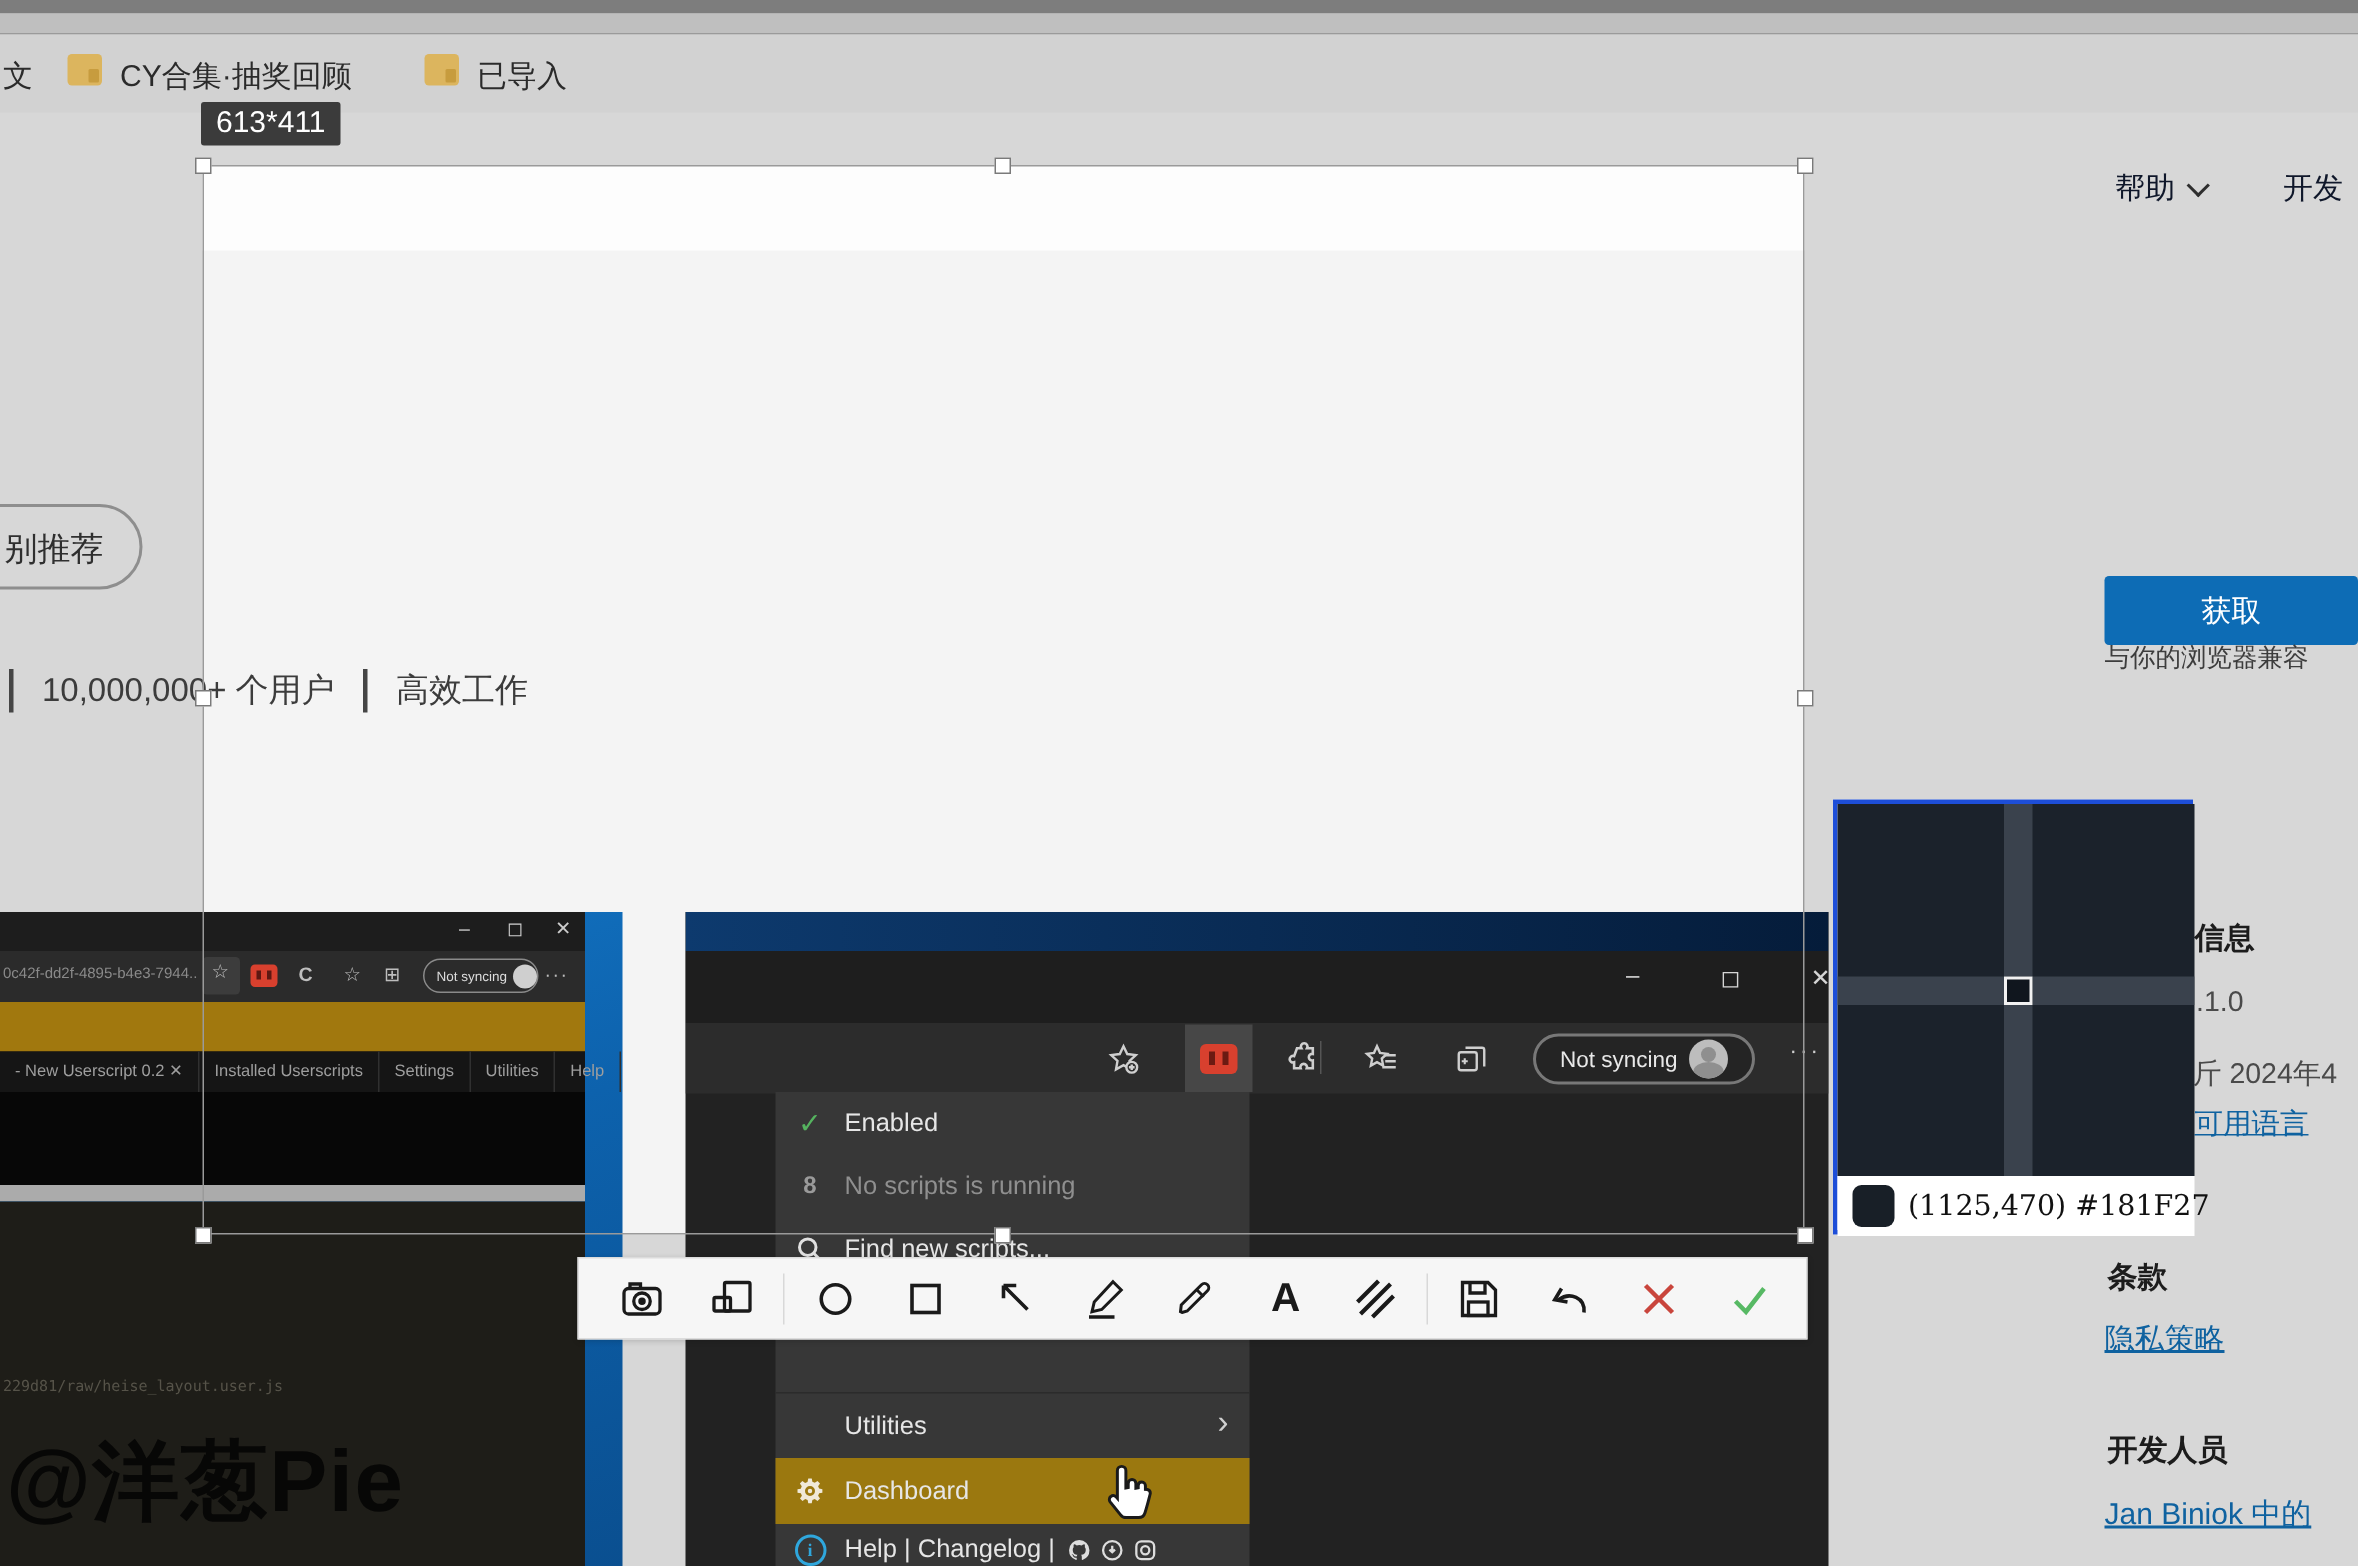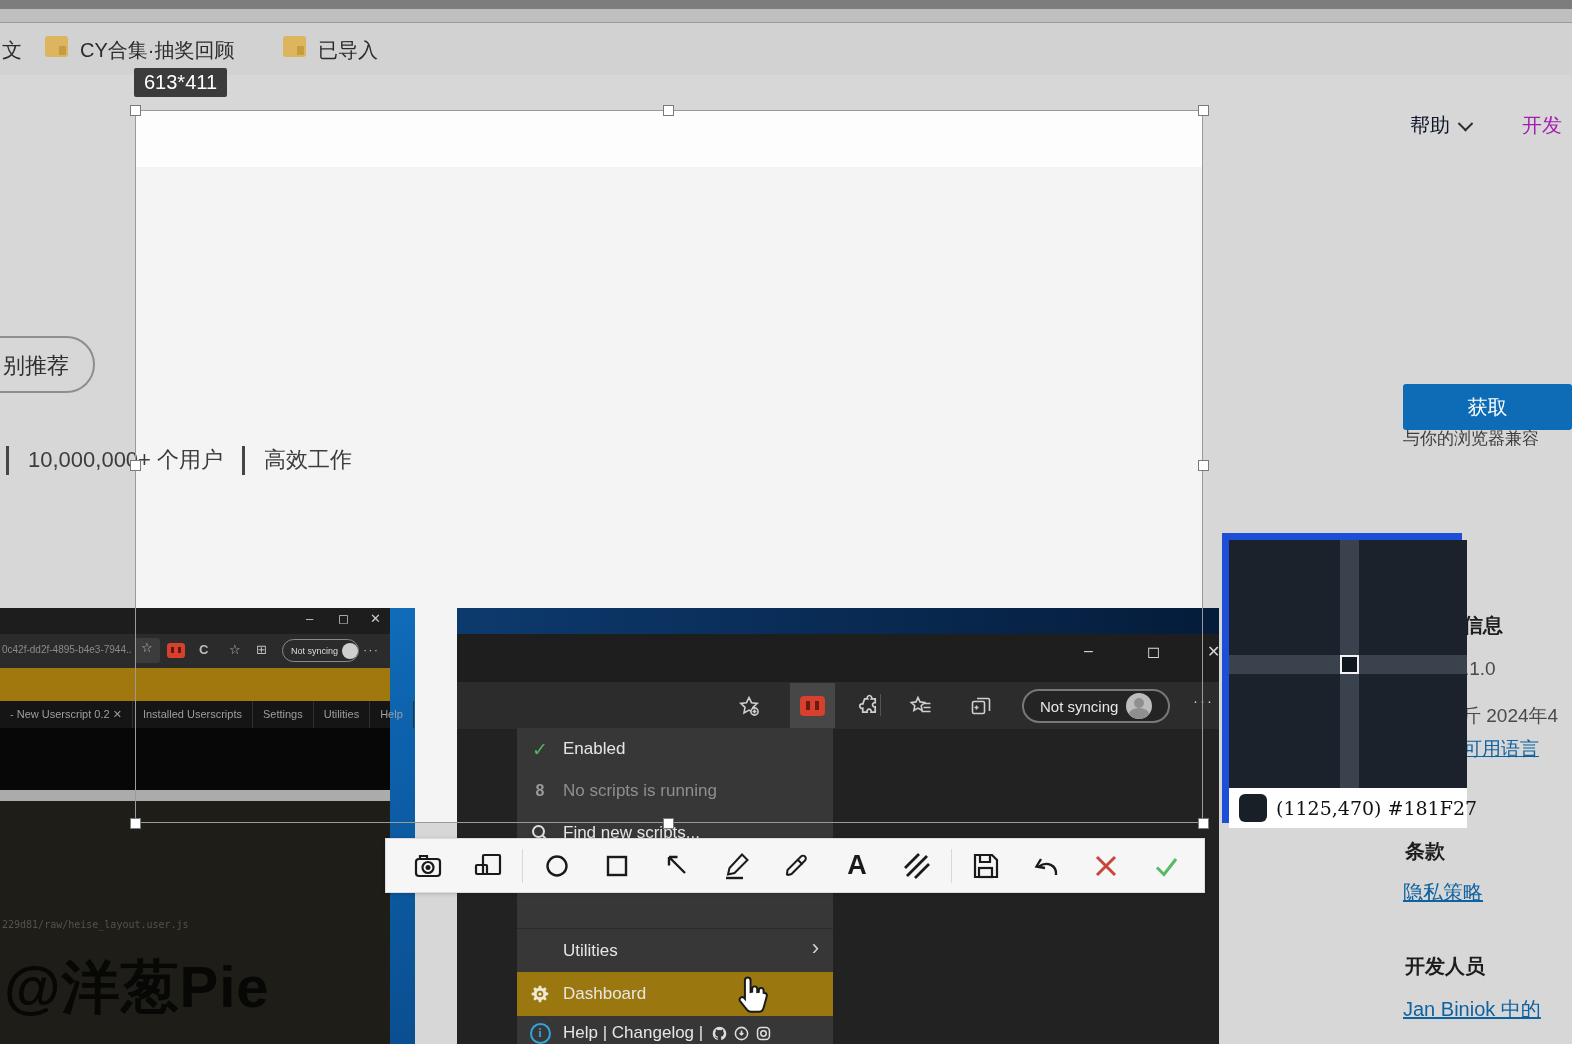--- a/index.html
+++ b/index.html
@@ -15,21 +15,21 @@
   .bm-label{position:absolute;top:14px;font-size:20px;color:#2b2b2b;white-space:nowrap;}
   .folder{position:absolute;top:13px;width:23px;height:21px;background:#dcb55e;border-radius:3px;}
   .folder:after{content:"";position:absolute;right:2px;bottom:2px;width:7px;height:9px;background:#c79c3e;border-radius:1px;}
 
   
   #sel-interior{left:135px;top:110px;width:1068px;height:713px;background:#f4f4f4;z-index:1;}
   #sel-interior:before{content:"";position:absolute;left:0;top:0;width:100%;height:57px;background:#fdfdfd;}
   .pg{z-index:2;}
   #nav-help{left:1410px;top:112px;font-size:20px;color:#0f172a;}
   #nav-help .chev{display:inline-block;width:9px;height:9px;border-right:2px solid #2e2e2e;border-bottom:2px solid #2e2e2e;transform:rotate(45deg) translate(-2px,-2px);margin-left:10px;}
-  #nav-dev{left:1522px;top:112px;font-size:20px;color:#a21caf;white-space:nowrap;}
+  #nav-dev{left:1522px;top:112px;font-size:20px;color:#0f172a;white-space:nowrap;}
   #category-pill{left:-58px;top:336px;width:153px;height:57px;border:2px solid #8e8e8e;border-radius:31px;
       font-size:22px;color:#2f2f2f;text-align:right;line-height:56px;padding-right:24px;box-sizing:border-box;}
   #stats-row{left:6px;top:445px;display:flex;align-items:center;gap:19px;font-size:22px;color:#3c3c3c;white-space:nowrap;}
   .vdiv{width:3px;height:29px;background:#454545;}
   #get-button{left:1403px;top:368px;width:169px;height:46px;background:#0d6cb5;border-radius:3px;
       color:#fff;font-size:20px;display:flex;align-items:center;justify-content:center;margin-top:16px;}
   #compat-text{left:1403px;top:427px;font-size:17px;color:#3d3d3d;white-space:nowrap;}
   .info-h{font-size:20px;font-weight:bold;color:#1c1c1c;white-space:nowrap;}
   .info-t{font-size:19px;color:#4a4a4a;white-space:nowrap;}
   .info-link{font-size:19px;color:#0f62a0;text-decoration:underline;white-space:nowrap;}
@@ -107,21 +107,21 @@
 
   
   #sel-border{left:135px;top:110px;width:1068px;height:713px;border:1px solid #9a9a9a;z-index:30;pointer-events:none;box-sizing:border-box;}
   .handle{position:absolute;width:11px;height:11px;background:#fff;border:1px solid #7a7a7a;z-index:31;box-sizing:border-box;}
   #size-tooltip{left:134px;top:68px;background:#3b3b3b;color:#fff;font-size:20px;padding:3px 10px;border-radius:2px;z-index:32;}
   #tool-bar{left:385px;top:838px;width:820px;height:55px;background:#f6f6f6;border:1px solid #dcdcdc;z-index:40;
      display:flex;align-items:center;padding:0 12px;box-sizing:border-box;box-shadow:0 1px 4px rgba(0,0,0,.18);}
   .tool-btn{width:44px;height:44px;display:flex;align-items:center;justify-content:center;flex:none;margin:0 8px;}
   .tool-sep{width:1px;height:34px;background:#d8d8d8;flex:none;margin:0 4px;}
   .tool-a{font-size:27px;font-weight:800;color:#1a1a1a;line-height:1;}
-  #magnifier{left:1222px;top:533px;width:240px;height:290px;border:7px solid #1d4ed8;z-index:40;background:#fff;box-sizing:border-box;}
+  #magnifier{left:1222px;top:533px;width:240px;height:290px;border:3px solid #1d4ed8;z-index:40;background:#fff;box-sizing:border-box;}
   #mag-view{position:absolute;left:0;top:0;width:238px;height:248px;background:#1b222b;overflow:hidden;}
   #mag-vband{position:absolute;left:111px;top:0;width:19px;height:248px;background:#3a424d;}
   #mag-hband{position:absolute;left:0;top:115px;width:238px;height:19px;background:#3a424d;}
   #mag-center{position:absolute;left:111px;top:115px;width:19px;height:19px;background:#10161e;border:2px solid #f2f2f2;box-sizing:border-box;}
   #mag-bottom{position:absolute;left:0;top:248px;width:238px;height:40px;background:#fff;display:flex;align-items:center;}
   #mag-swatch{width:28px;height:28px;border-radius:6px;background:#181F27;margin-left:10px;flex:none;}
   #mag-readout{font-family:"DejaVu Serif","Liberation Serif",serif;font-size:19px;color:#111;margin-left:9px;white-space:nowrap;}
   svg{display:block;}
 </style>
 </head>

